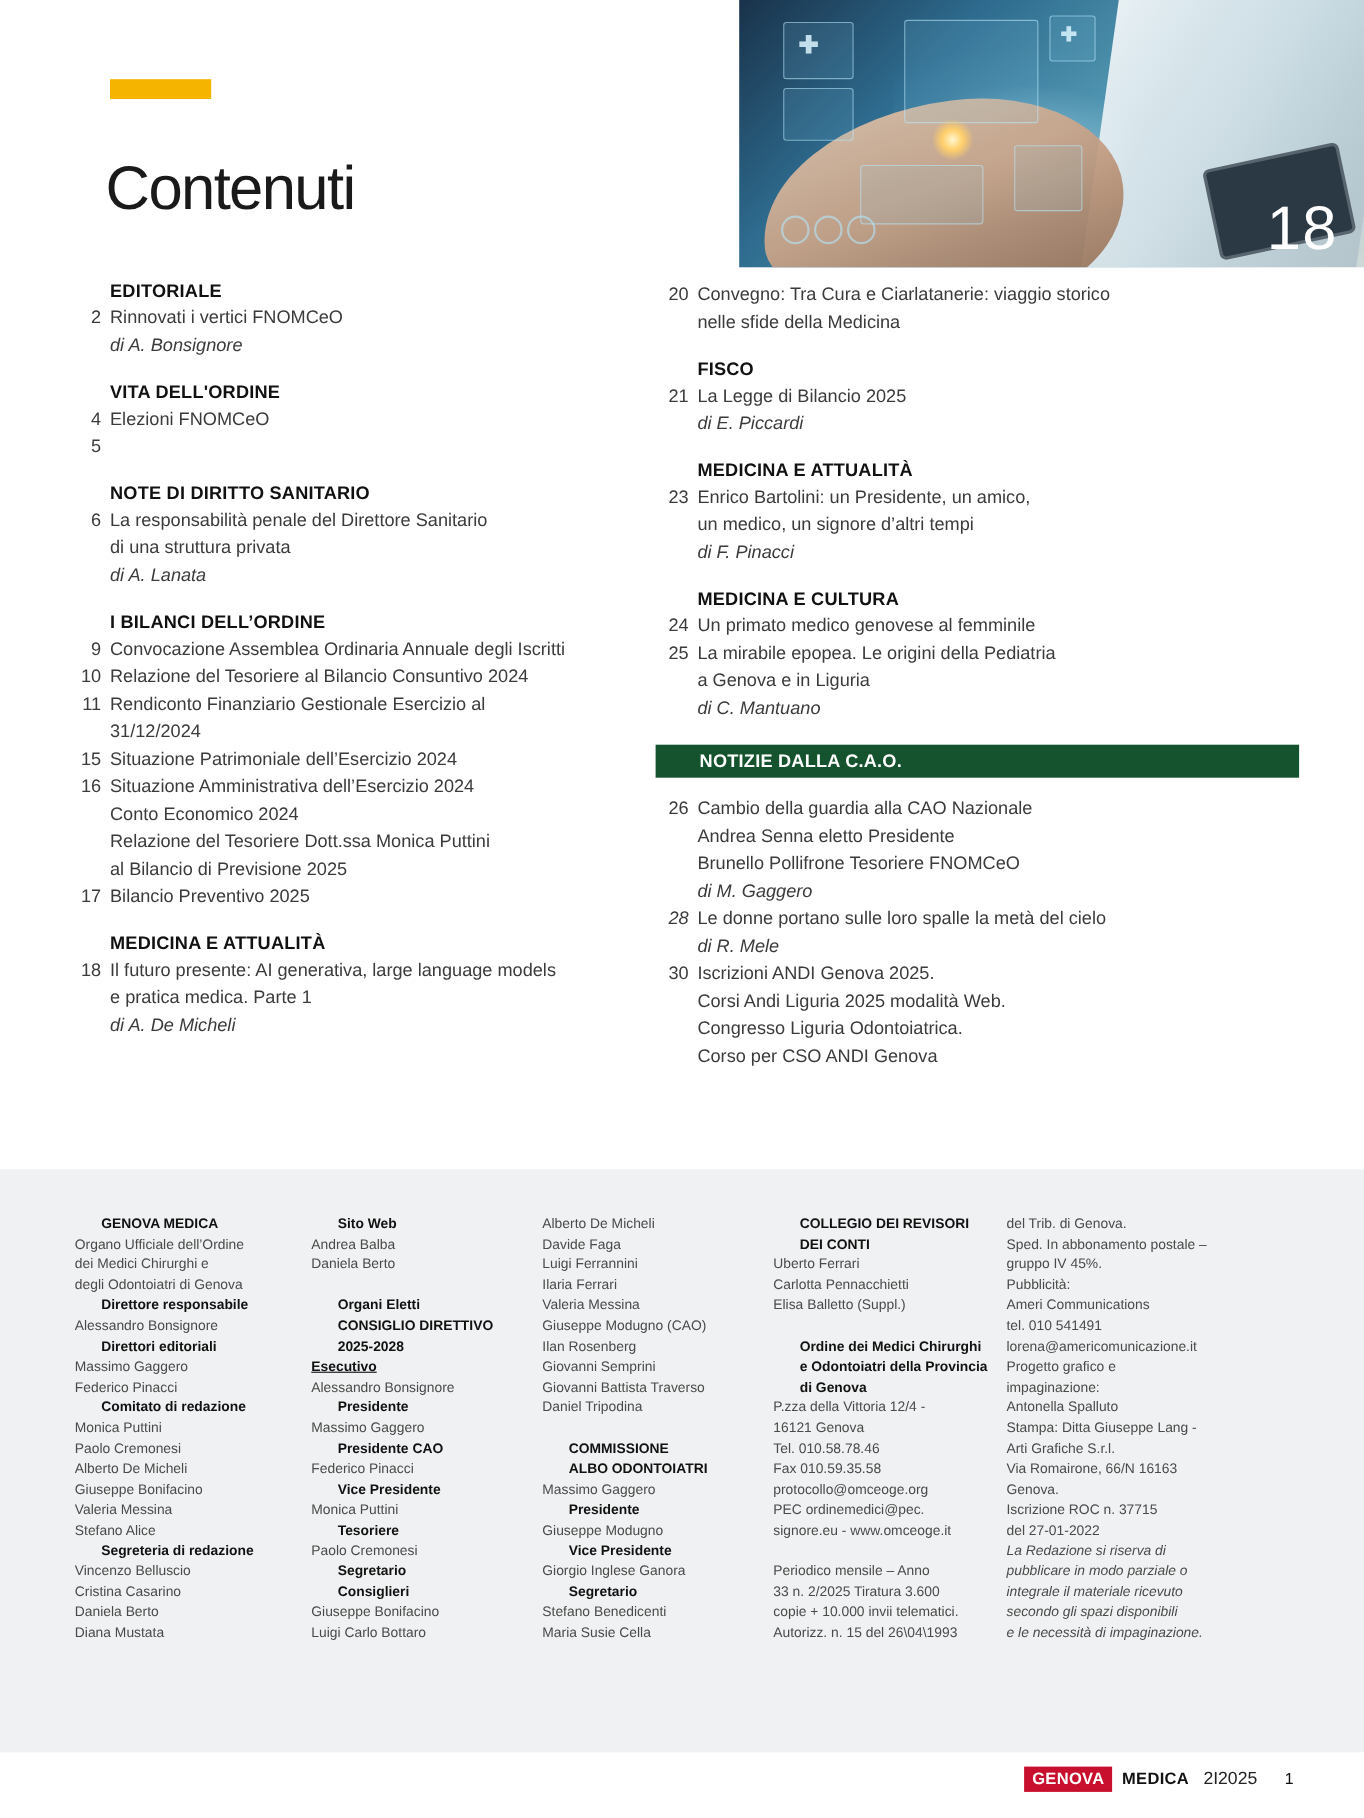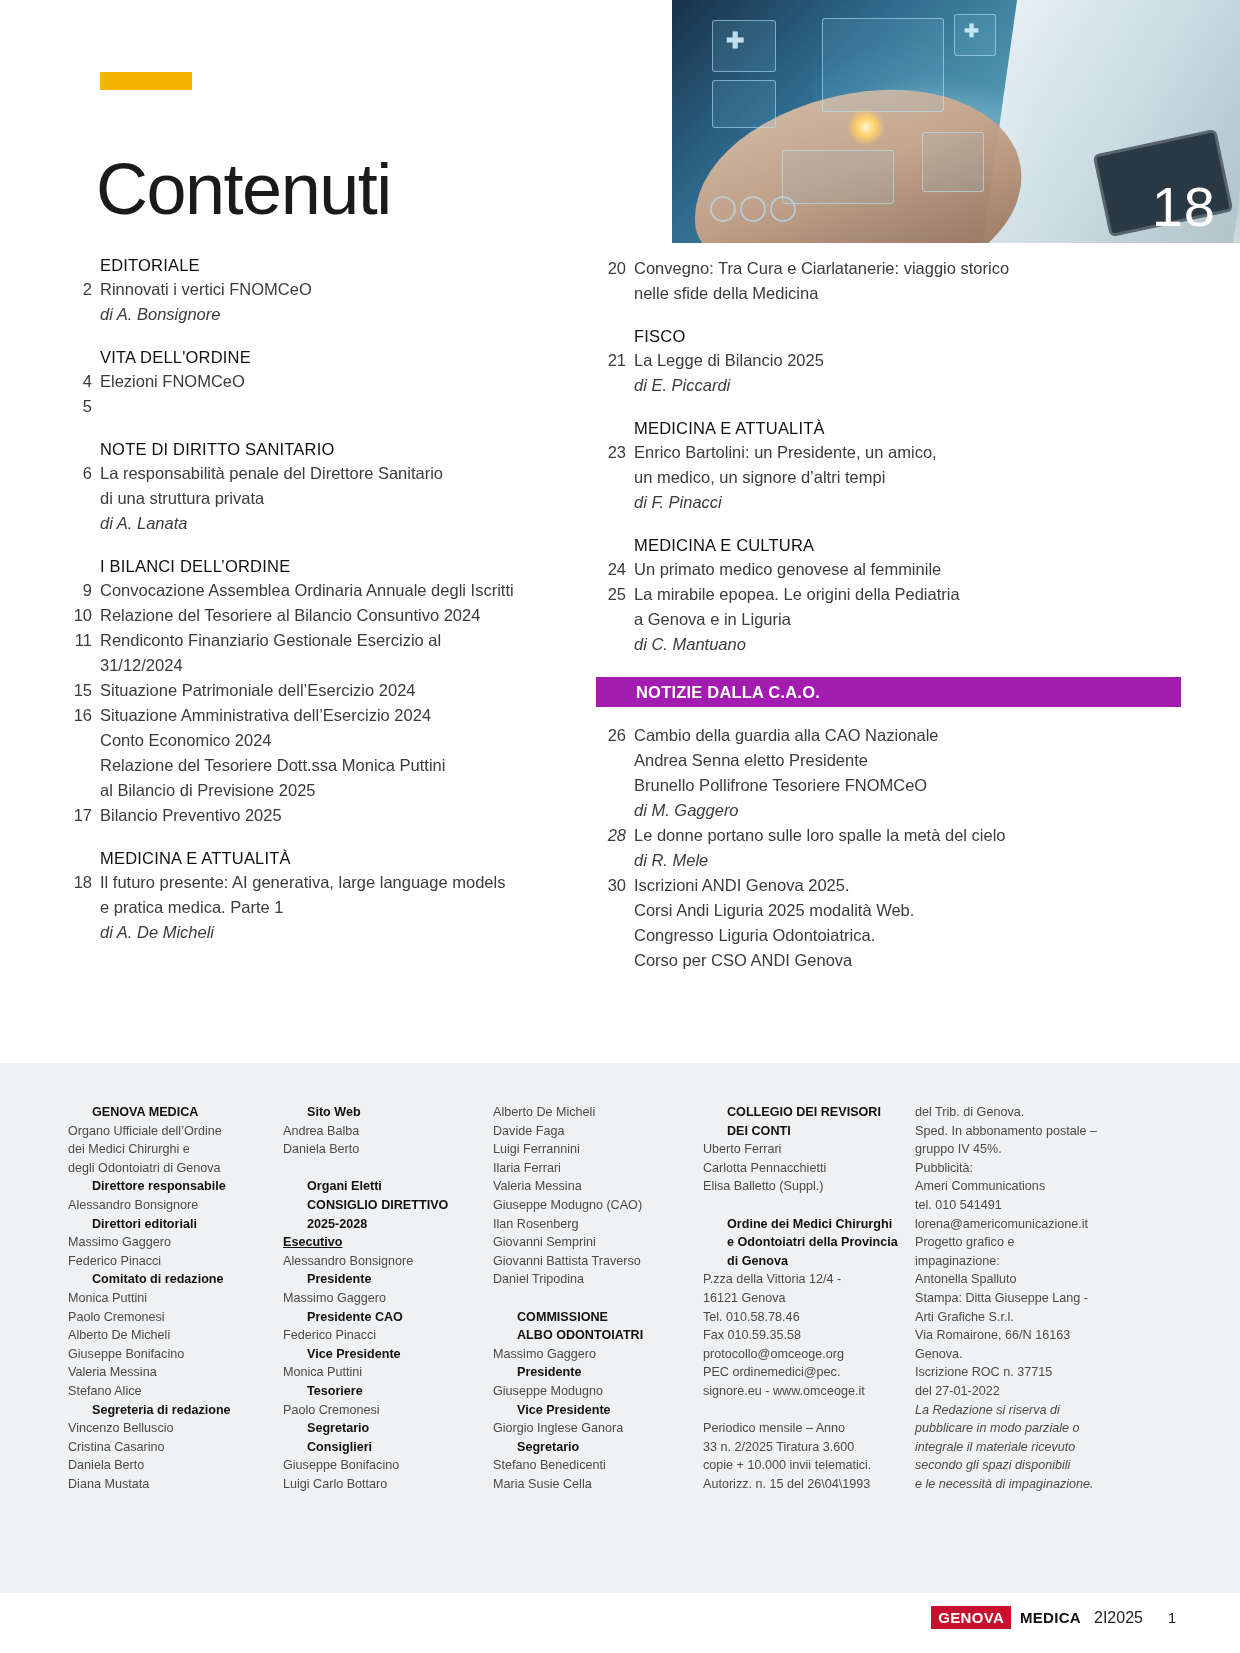--- a/index.html
+++ b/index.html
@@ -62,46 +62,46 @@
     font-family:"Liberation Sans", sans-serif;
   }
 
   
   .yellow-bar {
     position:absolute; left:100px; top:72px; width:92px; height:18px;
     background:#f5b400;
   }
   .page-title {
     position:absolute; left:96px; top:100px;
-    font-size:72px; font-weight:400; letter-spacing:-1.5px; color:#1a1a1a;
+    font-size:56px; font-weight:400; letter-spacing:-1.5px; color:#1a1a1a;
     font-family:"Liberation Sans", sans-serif;
   }
 
   
   .toc { position:absolute; top:256px; }
   .toc.left  { left:62px;  width:520px; }
   .toc.right { left:596px; width:585px; }
 
   .sec-head {
-    font-size:16.5px; font-weight:normal; color:#111; letter-spacing:.2px;
+    font-size:16.5px; font-weight:bold; color:#111; letter-spacing:.2px;
     margin:0 0 2px 38px;
   }
   .toc .gap { height:21px; }
 
   .entry { display:flex; align-items:flex-start; margin-bottom:0px; }
   .entry .pg {
     width:30px; min-width:30px; text-align:right; padding-right:8px;
     font-size:16.5px; color:#3b3b3b; line-height:25px;
   }
   .entry .pg.italic { font-style:italic; }
   .entry .txt { font-size:16.5px; color:#3b3b3b; line-height:25px; }
   .entry .txt .byline { font-style:italic; }
 
   .cao-band {
-    margin:20px 0 0 0; background:#a21caf; height:30px;
+    margin:20px 0 0 0; background:#14532d; height:30px;
     display:flex; align-items:center;
     width:585px;
   }
   .cao-band span {
     color:#ffffff; font-weight:bold; font-size:16.5px; margin-left:40px; letter-spacing:.2px;
   }
   .cao-spacer { height:16px; }
 
   
   .colophon {

